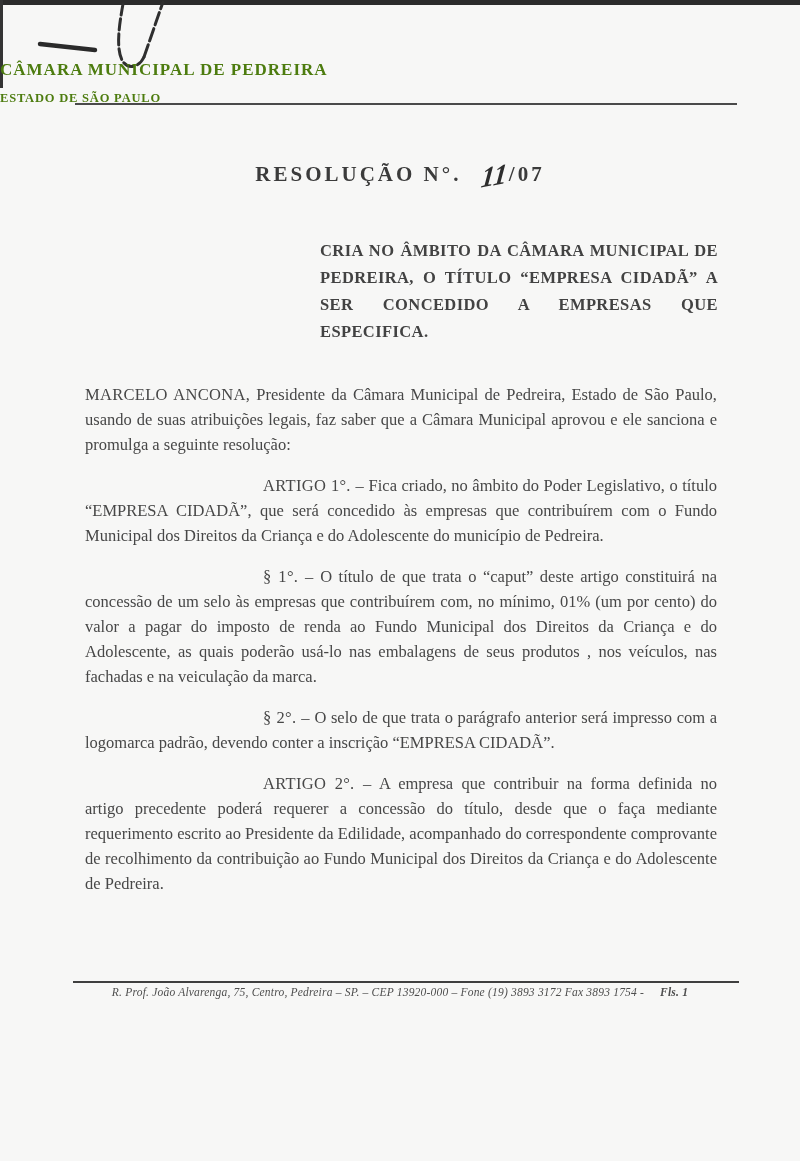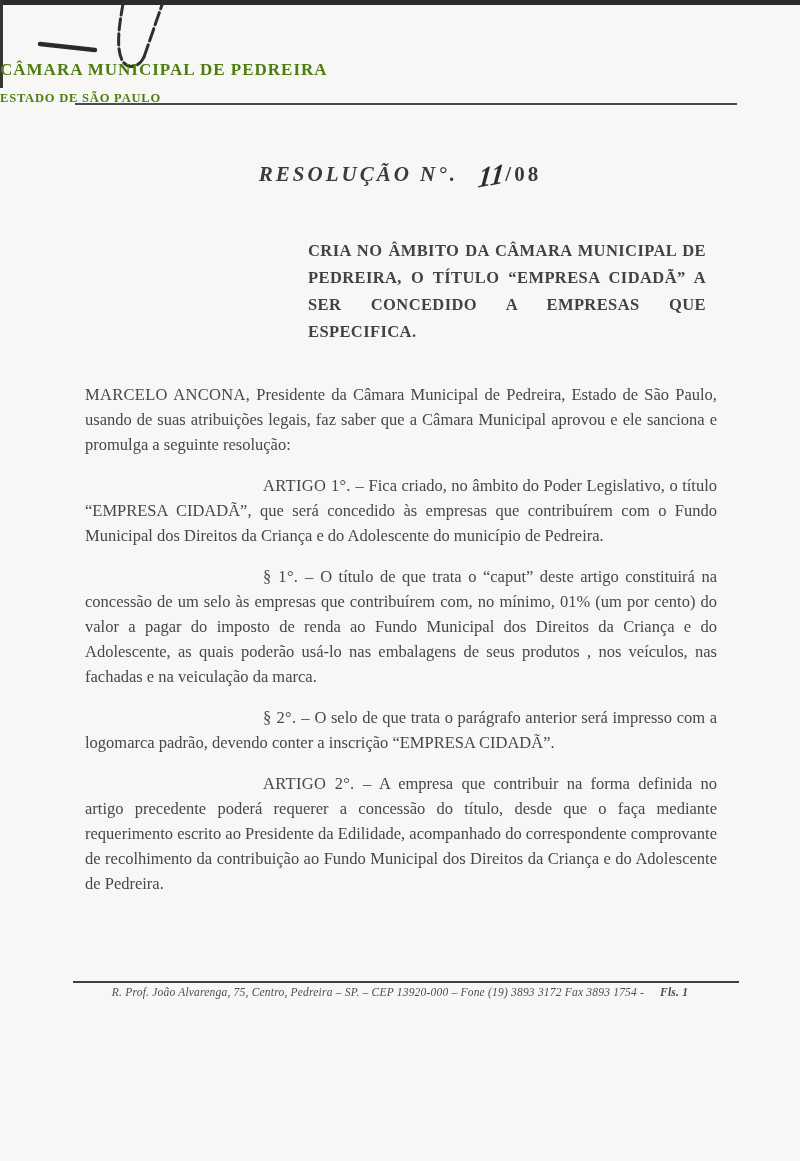--- a/index.html
+++ b/index.html
@@ -17,30 +17,30 @@
   .pen-marks { position:absolute; top:0; left:25px; width:170px; height:92px; }
 
   .header { position:absolute; top:60px; left:0; width:100%; text-align:left; color:#4d7c0f; }
   .header .org { font-size:17px; font-weight:bold; letter-spacing:1px; }
   .header .state { font-size:12.5px; font-weight:bold; letter-spacing:0.8px; margin-top:11px; }
   .header-rule { position:absolute; top:103px; left:75px; width:662px; height:0;
                  border-top:2px solid #4a4a4a; }
 
   .title { position:absolute; top:156px; left:0; width:100%; text-align:center;
            font-size:21px; font-weight:bold; letter-spacing:3px; color:#3b3b3b; white-space:nowrap; }
-  .title .prefix { margin-right:16px;font-style:italic; }
+  .title .prefix { margin-right:16px; }
   .hand-number {
     display:inline-block;
     font-style:italic; font-weight:bold; font-size:28px; letter-spacing:0;
     transform:rotate(-10deg) skewX(-16deg);
     position:relative; top:4px; margin:0 1px 0 4px;
     color:#2d2d2d;
   }
 
-  .subject { position:absolute; top:237px; left:308px; width:398px;
+  .subject { position:absolute; top:237px; left:320px; width:398px;
              font-size:16.5px; font-weight:bold; line-height:27px;
              text-align:justify; letter-spacing:0.4px; color:#424242; }
 
   .body-text { position:absolute; top:366px; left:85px; width:632px;
                font-size:16.5px; line-height:25px; text-align:justify; }
   .body-text p { margin:16px 0 13px 0; }
   .body-text p.indented { text-indent:178px; }
   .lead { letter-spacing:0.3px; }
 
   .footer-rule { position:absolute; top:981px; left:73px; width:666px; height:0;
@@ -64,21 +64,21 @@
     <path d="M119,57 L138,2" stroke="#2f2f2f" stroke-width="3" fill="none" stroke-linecap="round" stroke-dasharray="13 4"></path>
   </svg>
 
   <div class="header">
     <div class="org">CÂMARA MUNICIPAL DE PEDREIRA</div>
     <div class="state">ESTADO DE SÃO PAULO</div>
   </div>
   <div class="header-rule"></div>
 
   <div class="title">
-    <span class="prefix">RESOLUÇÃO N°.</span><span class="hand-number">11</span><span>/08</span>
+    <span class="prefix">RESOLUÇÃO N°.</span><span class="hand-number">11</span><span>/07</span>
   </div>
 
   <div class="subject">CRIA NO ÂMBITO DA CÂMARA MUNICIPAL DE PEDREIRA, O TÍTULO “EMPRESA CIDADÃ” A SER CONCEDIDO A EMPRESAS QUE ESPECIFICA.</div>
 
   <div class="body-text">
     <p><span class="lead">MARCELO ANCONA,</span><span> Presidente da Câmara Municipal de Pedreira, Estado de São Paulo, usando de suas atribuições legais, faz saber que a Câmara Municipal aprovou e ele sanciona e promulga a seguinte resolução:</span></p>
 
     <p class="indented"><span class="lead">ARTIGO 1°. –</span><span> Fica criado, no âmbito do Poder Legislativo, o título “EMPRESA CIDADÃ”, que será concedido às empresas que contribuírem com o Fundo Municipal dos Direitos da Criança e do Adolescente do município de Pedreira.</span></p>
 
     <p class="indented"><span class="lead">§ 1°. –</span><span> O título de que trata o “caput” deste artigo constituirá na concessão de um selo às empresas que contribuírem com, no mínimo, 01% (um por cento) do valor a pagar do imposto de renda ao Fundo Municipal dos Direitos da Criança e do Adolescente, as quais poderão usá-lo nas embalagens de seus produtos , nos veículos, nas fachadas e na veiculação da marca.</span></p>

